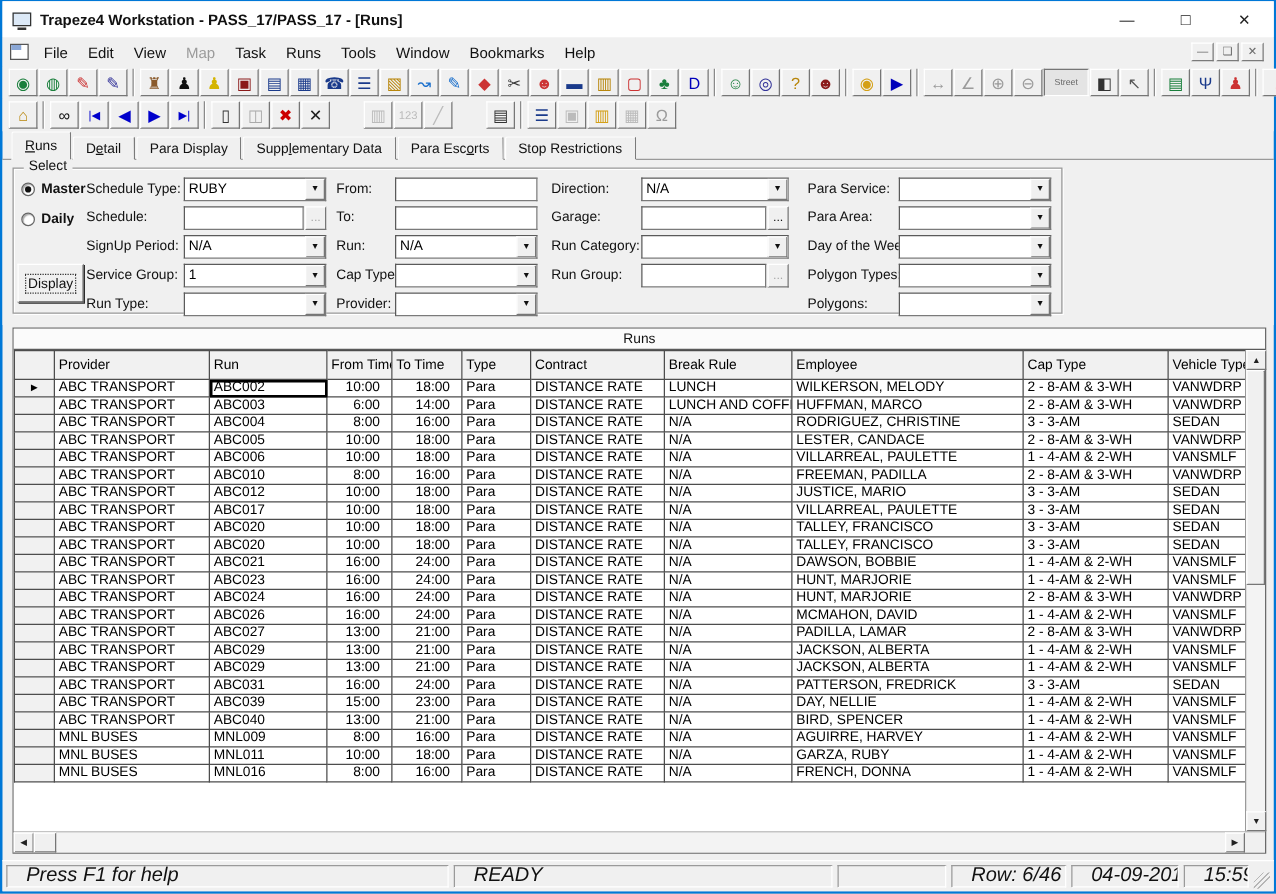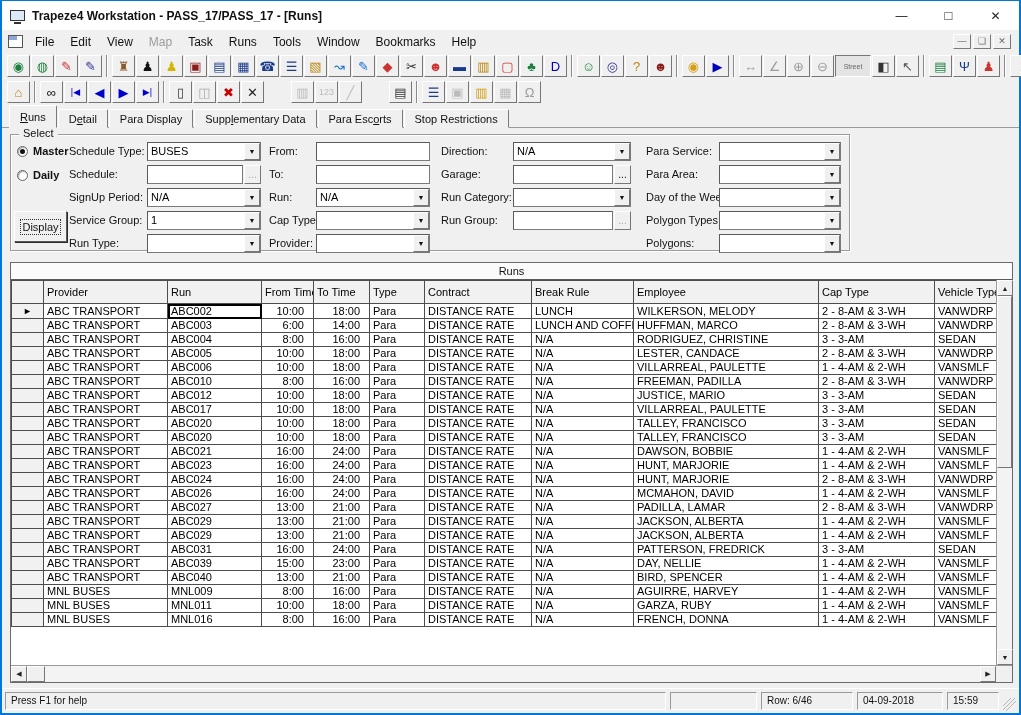--- a/index.html
+++ b/index.html
@@ -103,21 +103,21 @@
   .sb-thumb-v{height:172px;flex:none;background:#f0f0f0;border:1px solid;border-color:#fff #767676 #767676 #fff;}
   .sb-thumb-h{width:18px;flex:none;background:#f0f0f0;border:1px solid;border-color:#fff #767676 #767676 #fff;}
   .sb-track{flex:1;}
   .sb-corner{width:16px;flex:none;background:#f0f0f0;}
 
   
   .status-spacer{flex:1;}
   .statusbar{height:25px;flex:none;background:#f0f0f0;display:flex;align-items:center;
              gap:4px;padding:0 3px;border-top:1px solid #fff;}
   .sb-panel{height:18px;border:1px solid;border-color:#9a9a9a #fff #fff #9a9a9a;
-            font-size:10px;line-height:16px;padding:0 5px;color:#111;white-space:nowrap;overflow:hidden;}
+            font-size:16px;line-height:16px;padding:0 15px;color:#111;white-space:nowrap;overflow:hidden;font-style:italic;}
   .p-help{flex:1;}
   .p-state{width:303px;flex:none;}
   .p-empty{width:87px;flex:none;}
   .p-row{width:92px;flex:none;}
   .p-date{width:86px;flex:none;}
   .p-time{width:52px;flex:none;}
   .grip{width:13px;height:13px;flex:none;align-self:flex-end;margin-bottom:2px;
         background:linear-gradient(135deg,transparent 0 5px,#b5b5b5 5px 6px,transparent 6px 8px,#b5b5b5 8px 9px,transparent 9px 11px,#b5b5b5 11px 12px,transparent 12px);}
 </style>
 </head>
@@ -365,21 +365,21 @@
     <div class="radio-row" data-name="radio-master" style="left: 6px; top: 10px;">
           <span class="radio checked" data-name="master-radio-icon"></span>
           <span class="radio-label" data-name="radio-master-label">Master</span>
         </div>
         <div class="radio-row" data-name="radio-daily" style="left: 6px; top: 34px;">
           <span class="radio" data-name="daily-radio-icon"></span>
           <span class="radio-label" data-name="radio-daily-label">Daily</span>
         </div>
         <label class="f-label" data-name="label-schedule-type" style="left: 58px; top: 10px;">Schedule Type:</label>
         <div class="combo" data-name="filter-schedule-type-combo" style="left: 136px; top: 7px; width: 114px;">
-          <span class="val" data-name="filter-schedule-type-value">BUSES</span>
+          <span class="val" data-name="filter-schedule-type-value">RUBY</span>
           <span class="dbtn" data-name="filter-schedule-type-dropdown-icon">▼</span>
         </div>
         <label class="f-label" data-name="label-schedule" style="left: 58px; top: 33px;">Schedule:</label>
         <div class="tbox" data-name="filter-schedule-input" style="left: 136px; top: 30px; width: 96px;">
           <span class="val"></span>
         </div>
         <button class="browse-btn disabled" data-name="filter-schedule-browse-button" style="left: 233px; top: 30px;">...</button>
         <label class="f-label" data-name="label-signup-period" style="left: 58px; top: 56px;">SignUp Period:</label>
         <div class="combo" data-name="filter-signup-period-combo" style="left: 136px; top: 53px; width: 114px;">
           <span class="val" data-name="filter-signup-period-value">N/A</span>
@@ -819,20 +819,21 @@
         </div>
         <div class="sb-corner" data-name="scrollbar-corner"></div>
       </div>
     </div>
   </div>
 
   <div class="status-spacer" data-name="status-spacer"></div>
 
   <div class="statusbar" data-name="status-bar">
     <div class="sb-panel p-help" data-name="status-help">Press F1 for help</div>
+    <div class="sb-panel p-state" data-name="status-state">READY</div>
     <div class="sb-panel p-empty" data-name="status-empty-panel"></div>
     <div class="sb-panel p-row" data-name="status-row-indicator">Row: 6/46</div>
     <div class="sb-panel p-date" data-name="status-date">04-09-2018</div>
     <div class="sb-panel p-time" data-name="status-time">15:59</div>
     <div class="grip" data-name="resize-grip-icon"></div>
   </div>
 
 </div>
 
 </body></html>

